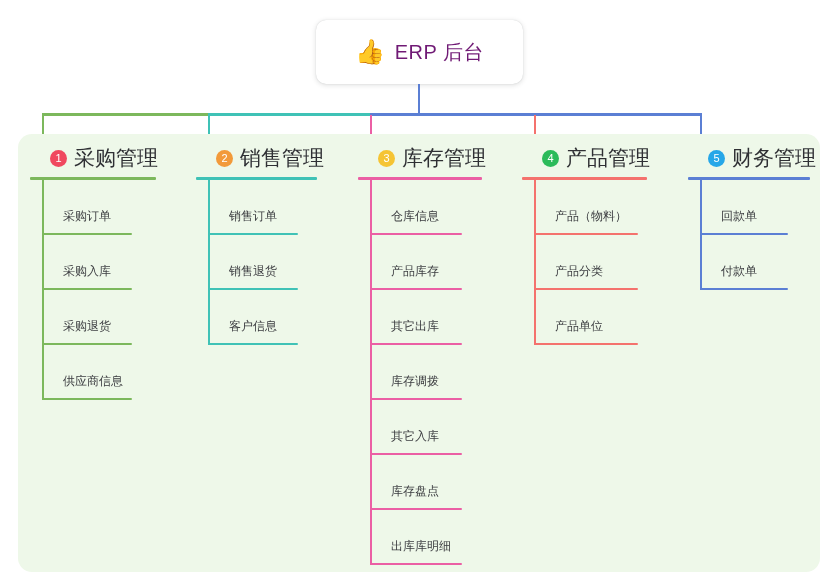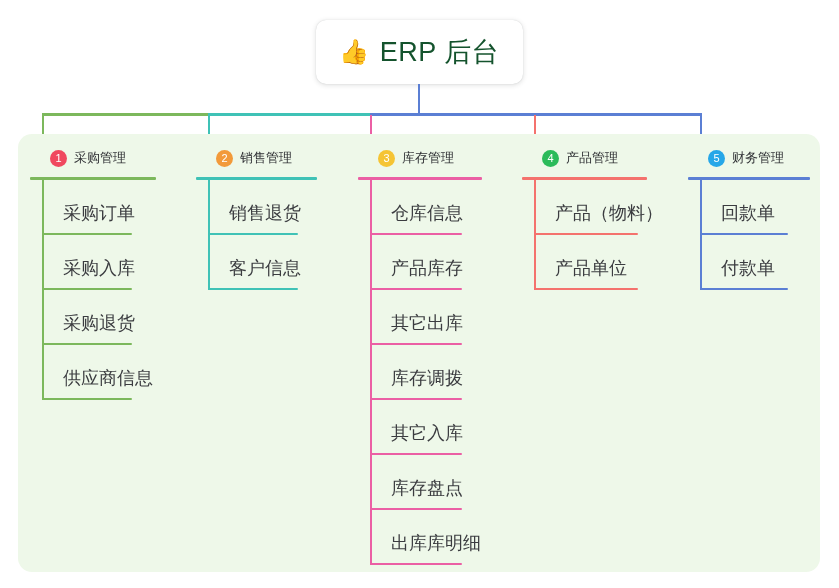--- a/index.html
+++ b/index.html
@@ -35,22 +35,22 @@
     justify-content: center;
     gap: 10px;
     box-sizing: border-box;
   }
   #root-card .thumb {
     font-size: 24px;
     line-height: 1;
     display: inline-block;
   }
   #root-card .root-title {
-    font-size: 27px;
-    color: #14532d;
+    font-size: 20px;
+    color: #701a75;
     letter-spacing: 0.5px;
     white-space: nowrap;
   }
 
   
   #connectors {
     position: absolute;
     left: 0;
     top: 0;
     width: 839px;
@@ -87,21 +87,21 @@
     height: 17px;
     border-radius: 50%;
     color: #ffffff;
     font-size: 11px;
     line-height: 17px;
     text-align: center;
     font-weight: 400;
     flex: 0 0 auto;
   }
   .head-label {
-    font-size: 13px;
+    font-size: 21px;
     color: #2f3034;
     white-space: nowrap;
   }
   .head-rule {
     height: 3px;
     margin-top: 6px;
     border-radius: 1px;
   }
 
   .items {
@@ -117,21 +117,21 @@
   }
   .leaf {
     position: relative;
     height: 55px;
     box-sizing: border-box;
   }
   .leaf .leaf-label {
     position: absolute;
     left: 33px;
     bottom: 10px;
-    font-size: 18px;
+    font-size: 12px;
     color: #3b3c40;
     white-space: nowrap;
   }
   .leaf .leaf-rule {
     position: absolute;
     left: 12px;
     bottom: 0;
     height: 2px;
     border-radius: 1px;
   }
@@ -193,20 +193,24 @@
       </div>
       <div class="column" style="left: 196px; width: 152px;">
         <div class="col-head">
           <span class="badge" style="background: rgb(242, 154, 58);">2</span>
           <span class="head-label">销售管理</span>
         </div>
         <div class="head-rule" style="background: rgb(63, 194, 182); width: 121px;"></div>
         <div class="items">
           <div class="spine" style="background: rgb(63, 194, 182);"></div>
           <div class="leaf">
+            <span class="leaf-label">销售订单</span>
+            <div class="leaf-rule" style="background: rgb(63, 194, 182); width: 90px;"></div>
+          </div>
+          <div class="leaf">
             <span class="leaf-label">销售退货</span>
             <div class="leaf-rule" style="background: rgb(63, 194, 182); width: 90px;"></div>
           </div>
           <div class="leaf">
             <span class="leaf-label">客户信息</span>
             <div class="leaf-rule" style="background: rgb(63, 194, 182); width: 90px;"></div>
           </div>
         </div>
       </div>
       <div class="column" style="left: 358px; width: 160px;">
@@ -253,20 +257,24 @@
           <span class="head-label">产品管理</span>
         </div>
         <div class="head-rule" style="background: rgb(244, 114, 109); width: 125px;"></div>
         <div class="items">
           <div class="spine" style="background: rgb(244, 114, 109);"></div>
           <div class="leaf">
             <span class="leaf-label">产品（物料）</span>
             <div class="leaf-rule" style="background: rgb(244, 114, 109); width: 104px;"></div>
           </div>
           <div class="leaf">
+            <span class="leaf-label">产品分类</span>
+            <div class="leaf-rule" style="background: rgb(244, 114, 109); width: 104px;"></div>
+          </div>
+          <div class="leaf">
             <span class="leaf-label">产品单位</span>
             <div class="leaf-rule" style="background: rgb(244, 114, 109); width: 104px;"></div>
           </div>
         </div>
       </div>
       <div class="column" style="left: 688px; width: 132px;">
         <div class="col-head">
           <span class="badge" style="background: rgb(38, 167, 232);">5</span>
           <span class="head-label">财务管理</span>
         </div>

